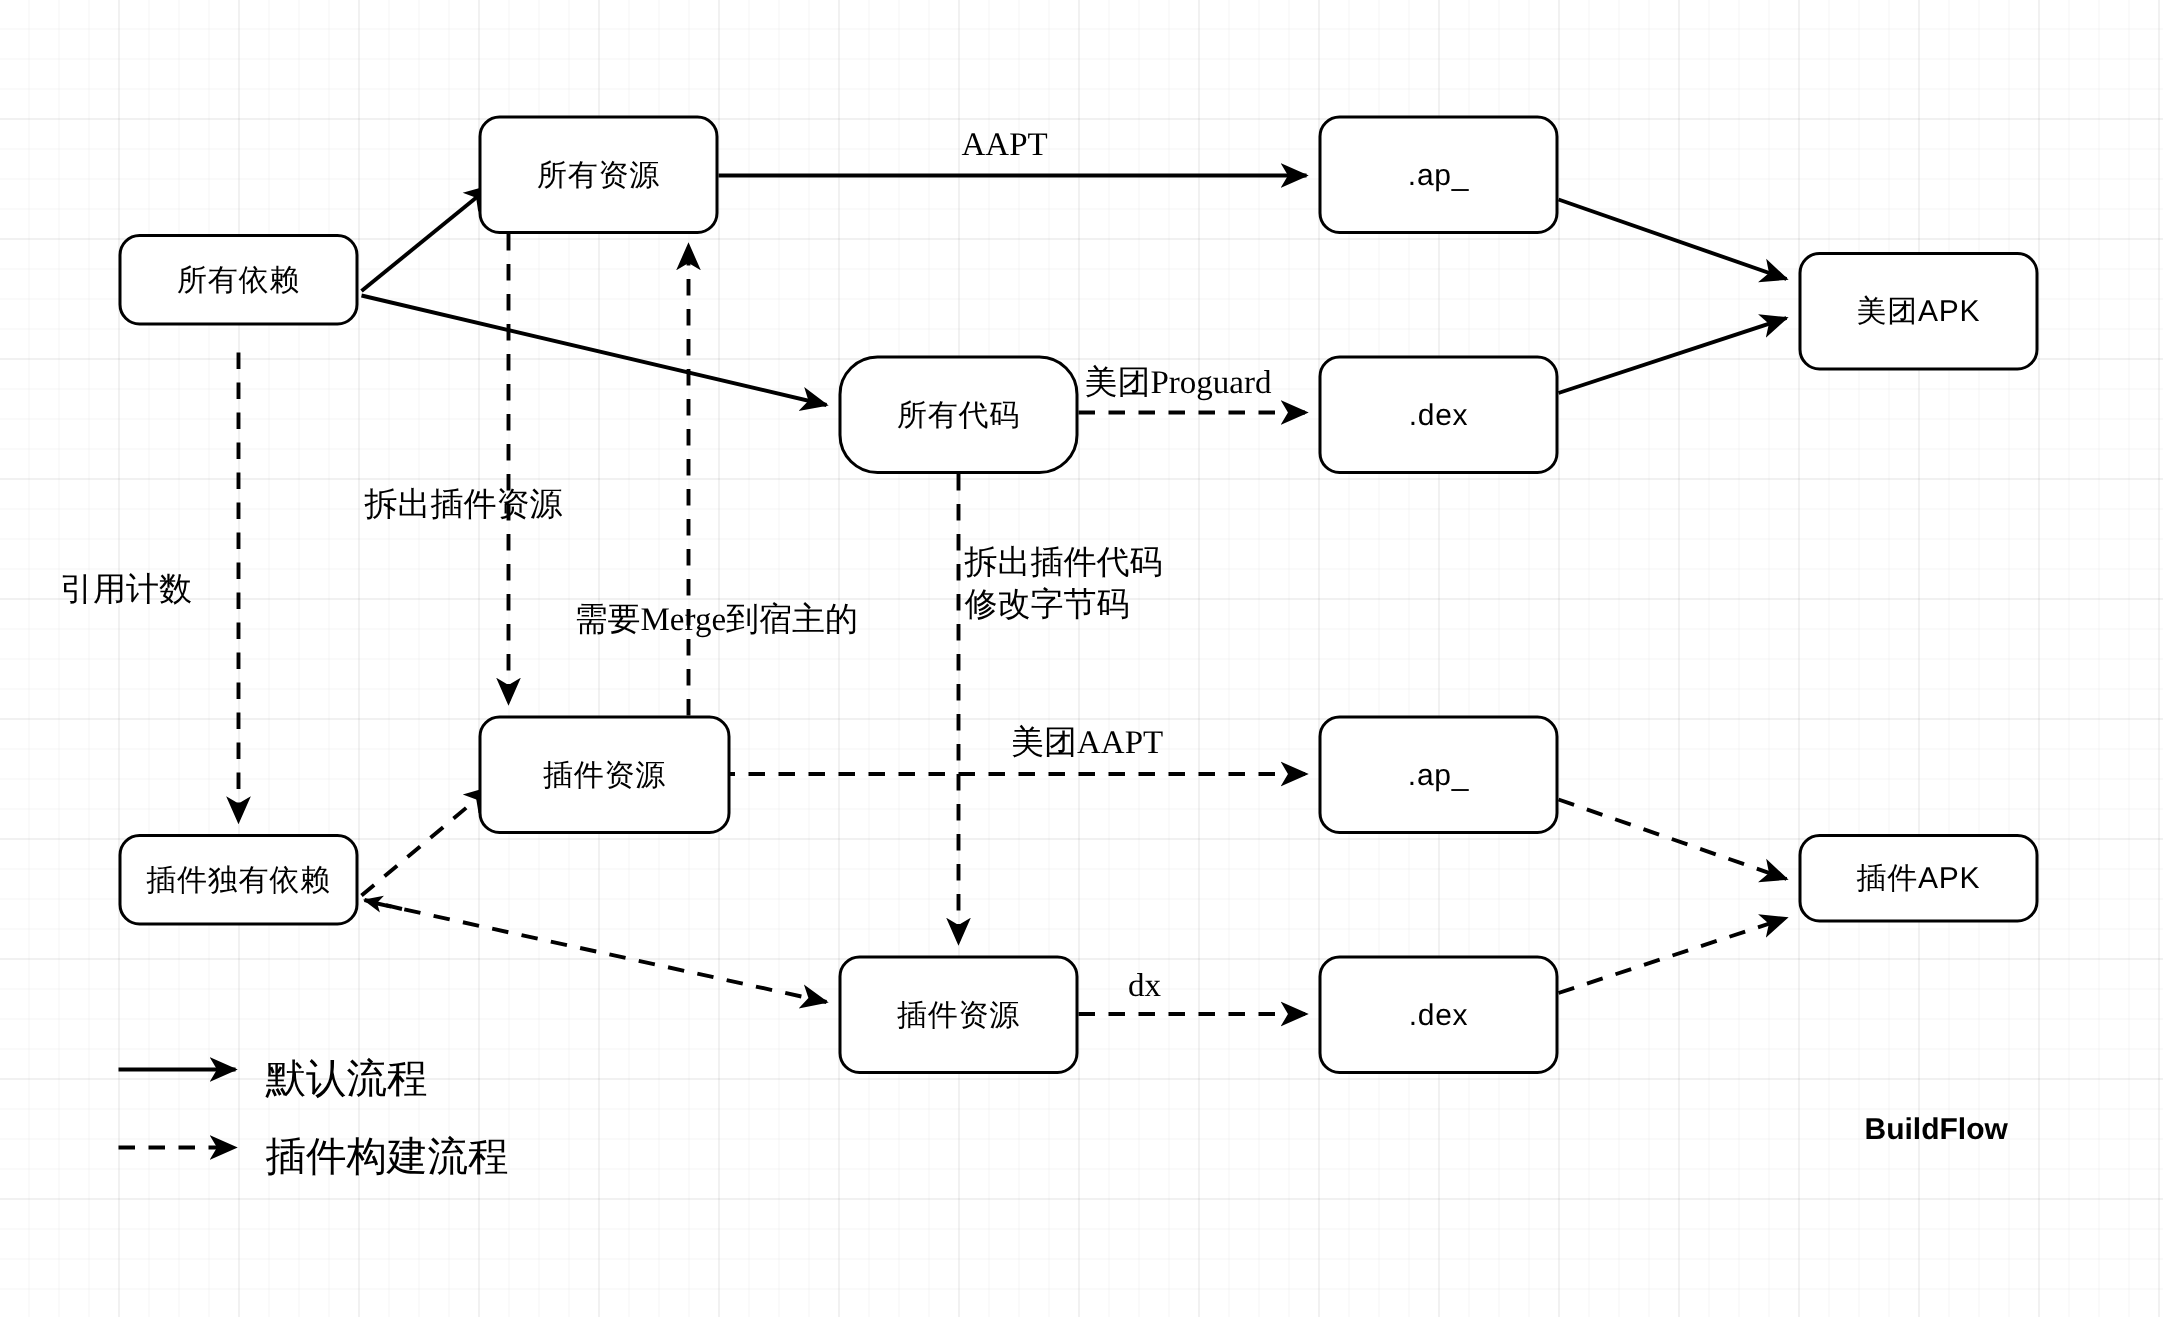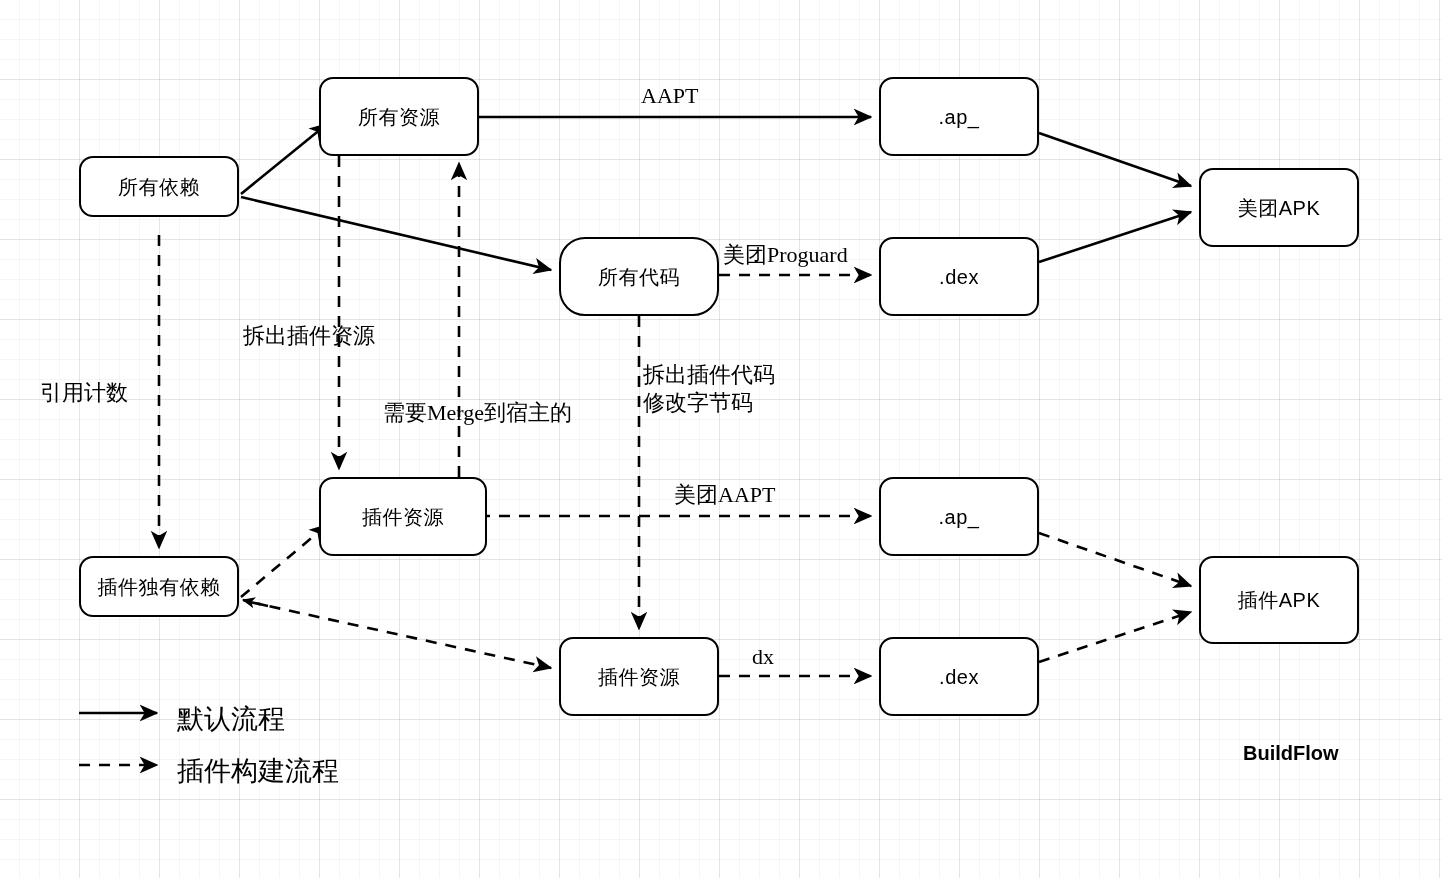--- a/index.html
+++ b/index.html
@@ -155,21 +155,21 @@
   </div>
   <div class="node" style="left:559px; top:637px; width:160px; height:79px;">
     <span>插件资源</span>
   </div>
   <div class="node" style="left:879px; top:477px; width:160px; height:79px;">
     <span>.ap_</span>
   </div>
   <div class="node" style="left:879px; top:637px; width:160px; height:79px;">
     <span>.dex</span>
   </div>
-  <div class="node" style="left:1199px; top:556px; width:160px; height:88px;">
+  <div class="node" style="left:1199px; top:556px; width:160px; height:59px;">
     <span>插件APK</span>
   </div>
 
   <div class="edge-label" style="left:641px; top:82px;">AAPT</div>
   <div class="edge-label" style="left:723px; top:241px;">美团Proguard</div>
   <div class="edge-label" style="left:40px; top:379px;">引用计数</div>
   <div class="edge-label" style="left:243px; top:322px;">拆出插件资源</div>
   <div class="edge-label" style="left:383px; top:399px;">需要Merge到宿主的</div>
   <div class="edge-label" style="left:643px; top:361px;">拆出插件代码
 修改字节码</div>

